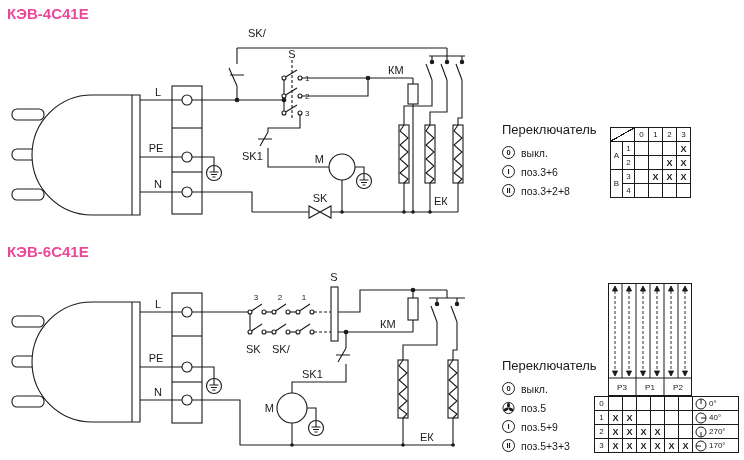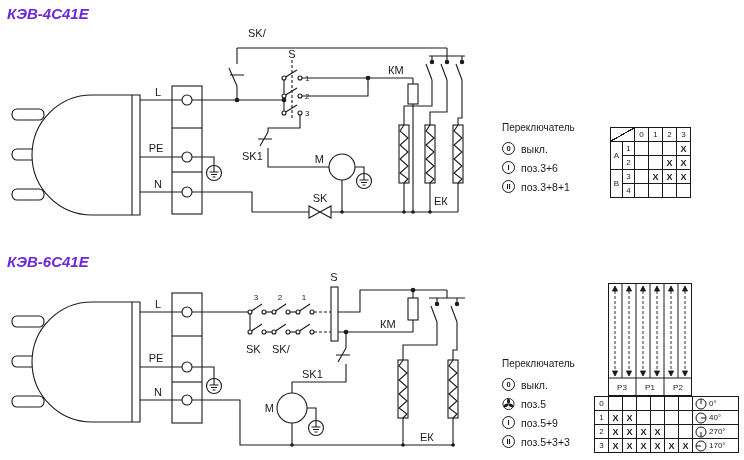--- a/index.html
+++ b/index.html
@@ -1,43 +1,43 @@
 <!DOCTYPE html>
 <html><head>
 <meta charset="utf-8">
 <style>
   html,body{margin:0;padding:0;background:#fff;}
   .sheet{position:relative;width:744px;height:460px;background:#ffffff;overflow:hidden;
          font-family:"Liberation Sans",sans-serif;color:#1a1a1a;}
-  .sheet-title{position:absolute;font-size:15px;font-weight:bold;color:#6d28d9;font-style:italic;}
+  .sheet-title{position:absolute;font-size:15px;font-weight:bold;color:#ec4899;}
   svg{position:absolute;left:0;top:0;}
   svg text{font-family:"Liberation Sans",sans-serif;font-size:11px;fill:#1a1a1a;}
   svg text.small{font-size:8px;}
   .legend{position:absolute;width:110px;}
-  .legend-title{font-size:10px;margin-bottom:6px;}
+  .legend-title{font-size:13px;margin-bottom:6px;}
   .legend-item{display:flex;align-items:center;gap:6px;height:19px;}
   .legend-item .lab{font-size:10.5px;}
   .sym{width:13px;height:13px;border:1px solid #1a1a1a;border-radius:50%;box-sizing:border-box;
        display:inline-flex;align-items:center;justify-content:center;font-size:7.5px;font-weight:bold;flex:0 0 13px;}
   .sym.noborder{border:none;}
   .tbl{position:absolute;display:grid;border-left:1px solid #1a1a1a;border-top:1px solid #1a1a1a;background:#fff;}
   .tbl>div{border-right:1px solid #1a1a1a;border-bottom:1px solid #1a1a1a;
            display:flex;align-items:center;justify-content:center;font-size:8px;box-sizing:border-box;}
   .tbl>div.mark{font-size:9px;font-weight:bold;}
   .diagcell{background:linear-gradient(to bottom right,transparent calc(50% - 0.6px),
             #1a1a1a calc(50% - 0.6px),#1a1a1a calc(50% + 0.6px),transparent calc(50% + 0.6px));}
   .anglecell{justify-content:flex-start !important;padding-left:2px;gap:2px;}
 </style>
 </head>
 <body>
 
 <div class="sheet">
 
   <div class="sheet-title" style="left:7px;top:5px;">КЭВ-4С41Е</div>
-  <div class="sheet-title" style="left:7px;top:253px;">КЭВ-6С41Е</div>
+  <div class="sheet-title" style="left:7px;top:243px;">КЭВ-6С41Е</div>
 
   <svg width="744" height="460" viewBox="0 0 744 460">
     <defs>
       <g id="gnd" stroke="#1a1a1a" fill="none" stroke-width="1.1">
         <circle r="7.5" fill="#fff"></circle>
         <path d="M0,-7.5 L0,-1 M-4.5,-1 H4.5 M-3,1.5 H3 M-1.5,4 H1.5"></path>
       </g>
       <g id="heater" stroke="#1a1a1a" fill="none" stroke-width="1.1">
         <rect x="0" y="0" width="10" height="58" fill="#fff"></rect>
         <path d="M5,0 L1,6 L9,13 L1,20 L9,27 L1,34 L9,41 L1,48 L9,54 L5,58"></path>
@@ -325,21 +325,21 @@
     <div class="legend-item">
       <span class="sym">0</span>
       <span class="lab">выкл.</span>
     </div>
     <div class="legend-item">
       <span class="sym">I</span>
       <span class="lab">поз.3+6</span>
     </div>
     <div class="legend-item">
       <span class="sym">II</span>
-      <span class="lab">поз.3+8+1</span>
+      <span class="lab">поз.3+2+8</span>
     </div>
   </div>
 
   <div class="tbl" style="left:610px;top:127px;grid-template-columns:12px 12px repeat(4,14px);grid-template-rows:repeat(5,14px);">
     <div class="diagcell" style="grid-column:1/3;grid-row:1;"></div>
     <div style="grid-column:3;grid-row:1;">0</div>
     <div style="grid-column:4;grid-row:1;">1</div>
     <div style="grid-column:5;grid-row:1;">2</div>
     <div style="grid-column:6;grid-row:1;">3</div>
 

